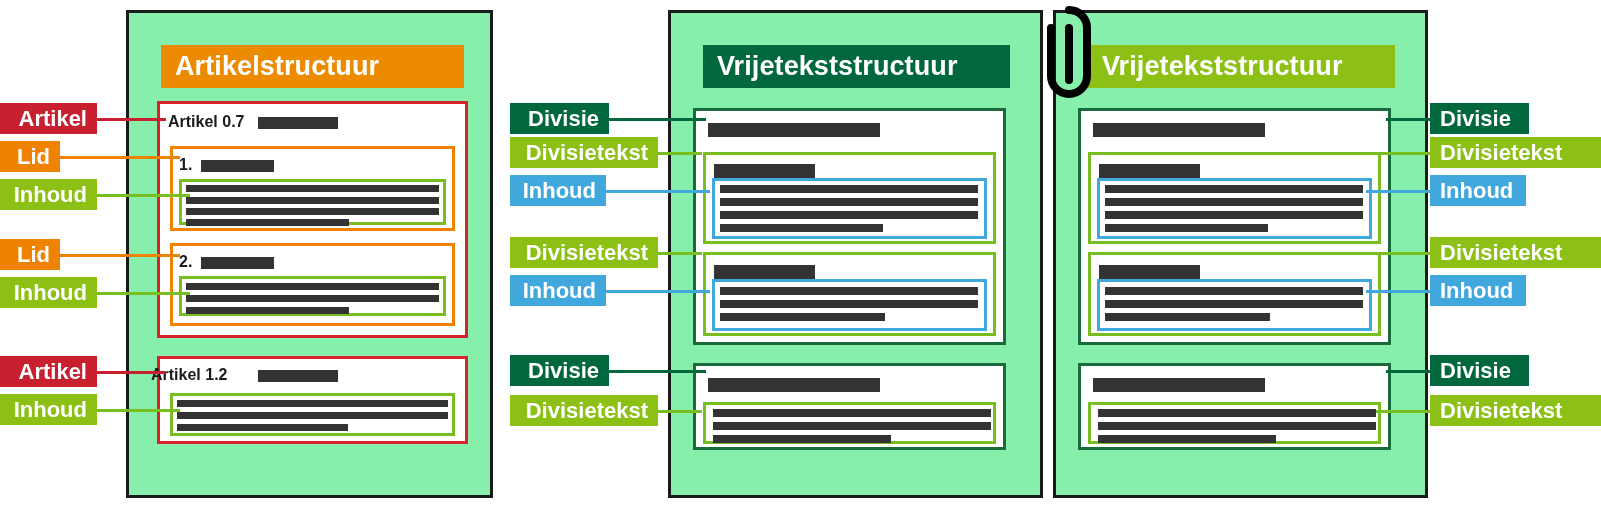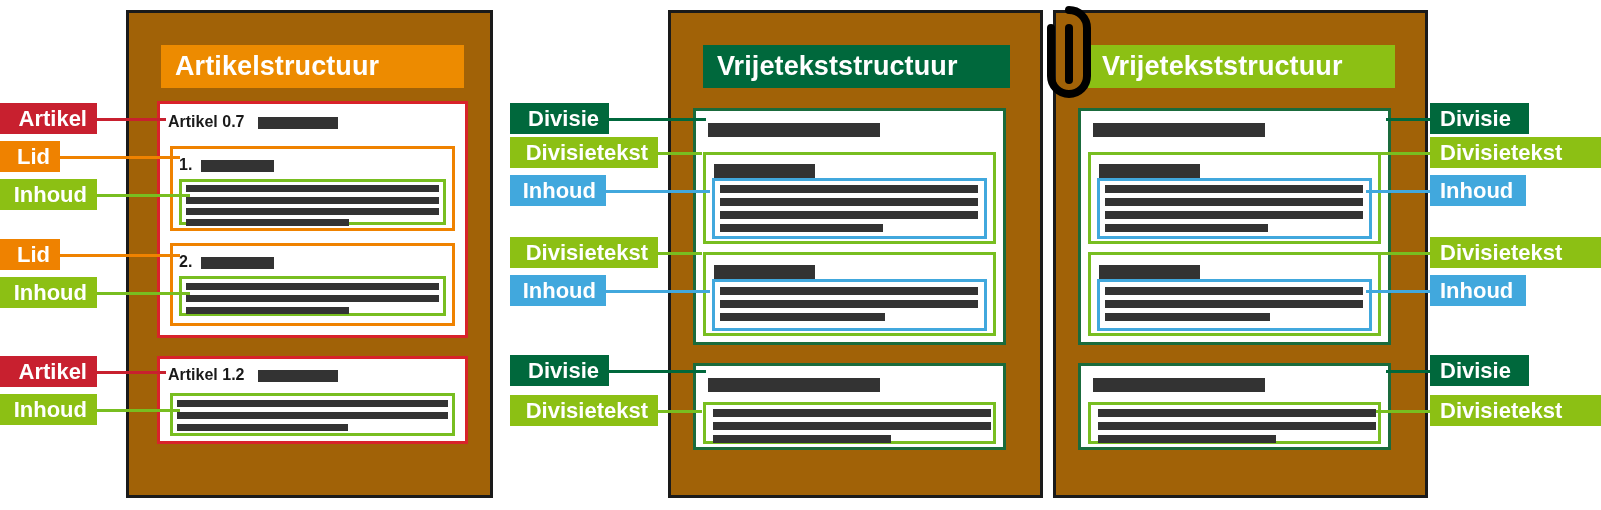--- a/index.html
+++ b/index.html
@@ -1,20 +1,20 @@
 <!DOCTYPE html>
 <html><head>
 <meta charset="utf-8">
 <style>
   html,body{margin:0;padding:0;background:#ffffff;}
   body{width:1601px;height:510px;font-family:"Liberation Sans",sans-serif;overflow:hidden;}
   #stage{position:relative;width:1601px;height:510px;background:#fff;}
 
   
-  .panel{position:absolute;background:#a16207;border:3px solid #1a1a1a;box-sizing:border-box;}
+  .panel{position:absolute;background:#86efac;border:3px solid #1a1a1a;box-sizing:border-box;}
 
   .panel-title{position:absolute;box-sizing:border-box;display:flex;align-items:center;
                color:#ffffff;font-weight:bold;font-size:27px;letter-spacing:.1px;padding-left:14px;}
 
   
   .box{position:absolute;box-sizing:border-box;}
   .b-red{border:3px solid #d8232a;background:#ffffff;}
   .b-orange{border:3px solid #ef8200;background:#ffffff;}
   .b-lime{border:3px solid #78be20;background:#ffffff;}
   .b-dgreen{border:3px solid #1a6b3c;background:#ffffff;}
@@ -65,21 +65,21 @@
     <div class="box b-orange" style="left:41px;top:230px;width:285px;height:83px;"></div>
     <div class="numlbl" style="left:50px;top:240px;">2.</div>
     <div class="bar" style="left:72px;top:244px;width:73px;height:12px;"></div>
 
     <div class="box b-lime" style="left:50px;top:263px;width:267px;height:40px;"></div>
     <div class="bar" style="left:57px;top:270px;width:253px;height:7px;"></div>
     <div class="bar" style="left:57px;top:282px;width:253px;height:7px;"></div>
     <div class="bar" style="left:57px;top:294px;width:163px;height:7px;"></div>
 
     <div class="box b-red" style="left:28px;top:343px;width:311px;height:88px;"></div>
-    <div class="artlbl" style="left:39px;top:353px;">Artikel 1.2</div>
+    <div class="artlbl" style="left:22px;top:353px;">Artikel 1.2</div>
     <div class="bar" style="left:129px;top:357px;width:80px;height:12px;"></div>
 
     <div class="box b-lime" style="left:41px;top:380px;width:285px;height:43px;"></div>
     <div class="bar" style="left:48px;top:387px;width:271px;height:7px;"></div>
     <div class="bar" style="left:48px;top:399px;width:271px;height:7px;"></div>
     <div class="bar" style="left:48px;top:411px;width:171px;height:7px;"></div>
   </div>
 
   <div class="panel" style="left:668px;top:10px;width:375px;height:488px;">
 

